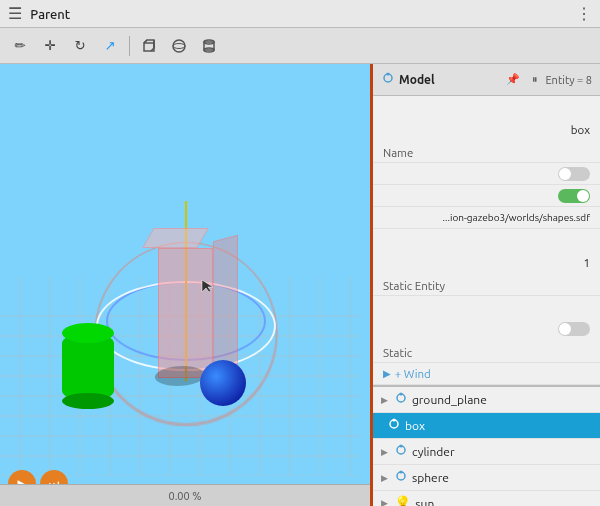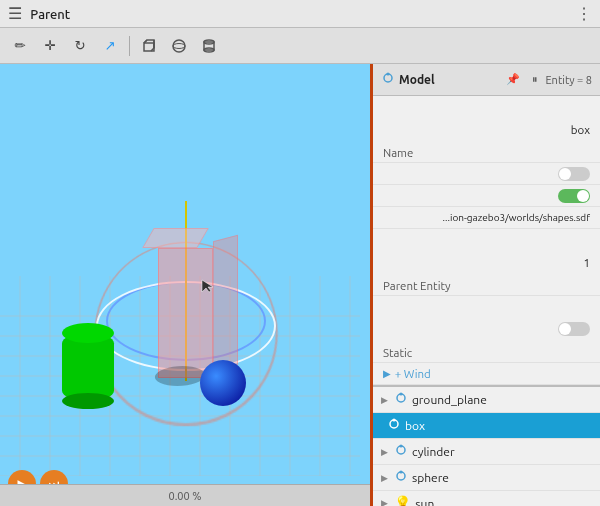--- a/index.html
+++ b/index.html
@@ -426,21 +426,21 @@
       <div class="prop-row">
         <div class="prop-toggle off"></div>
       </div>
       <div class="prop-row">
         <div class="prop-toggle on"></div>
       </div>
       <div class="prop-row">
         <span class="prop-value" style="font-size:10px;">...ion-gazebo3/worlds/shapes.sdf</span>
       </div>
       <div class="prop-row">
-        <span class="prop-label">Parent Entity</span>
+        <span class="prop-label">Static Entity</span>
         <span class="prop-value">1</span>
       </div>
       <div class="prop-row">
         <span class="prop-label" style="font-weight:normal;">Static</span>
         <div class="prop-toggle off"></div>
       </div>
       <div class="prop-row pose-row">
         <span class="pose-expand">▶</span>
         <span>+ Wind</span>
       </div>

